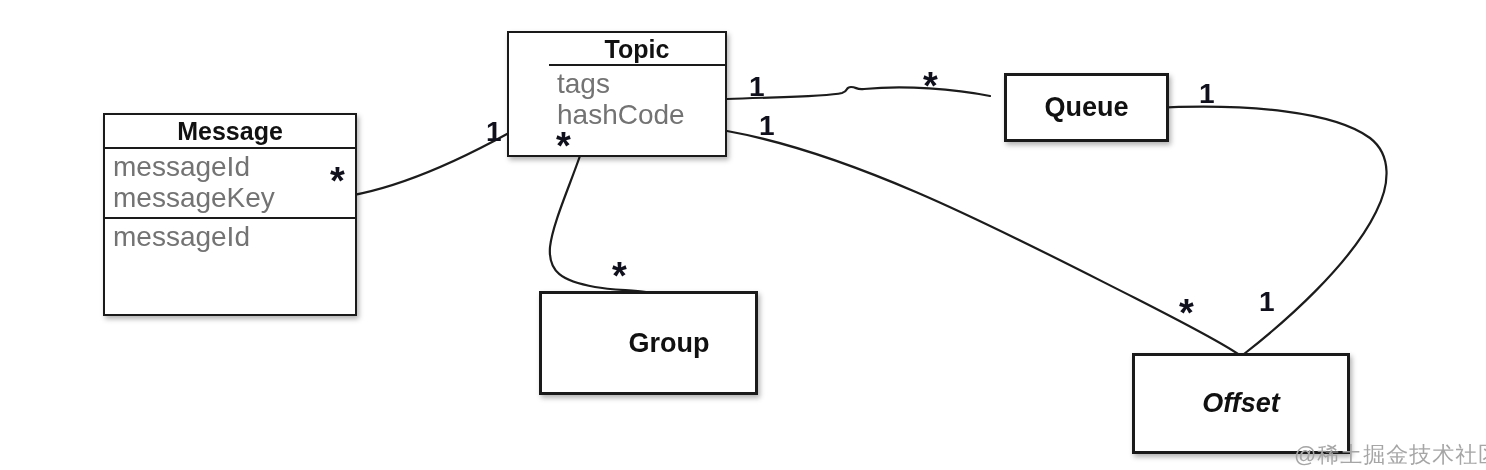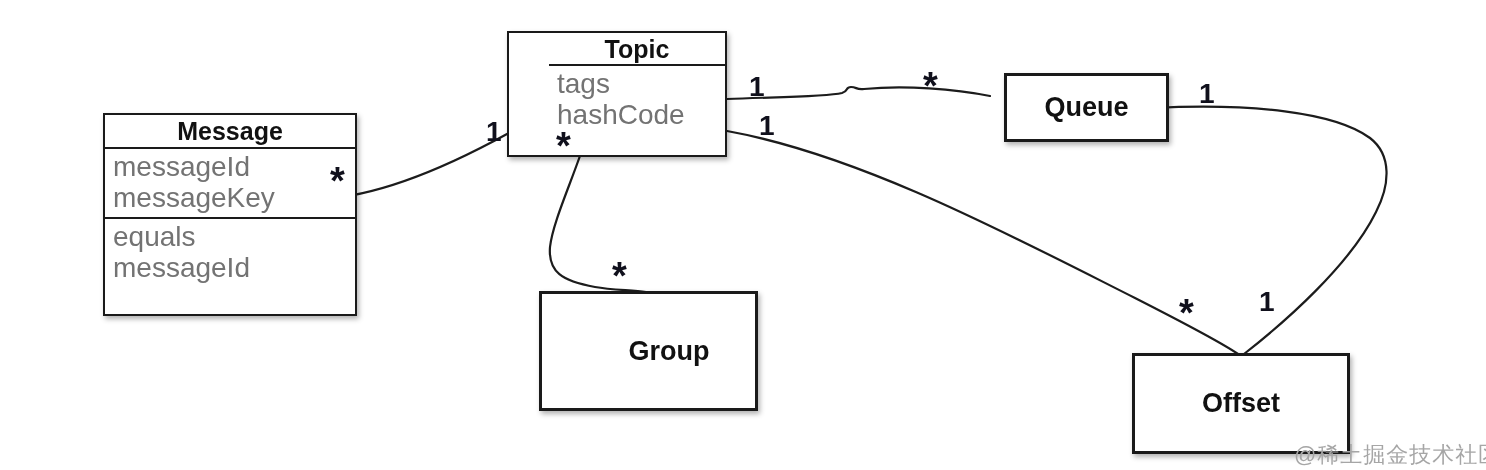--- a/index.html
+++ b/index.html
@@ -109,34 +109,33 @@
 
   <div class="uml-box" style="left:103px; top:113px; width:254px; height:203px;">
     <div class="uml-title-row" style="height:32px;">
       <span class="uml-title">Message</span>
     </div>
     <div class="uml-section sep">
       <div>messageId</div>
       <div>messageKey</div>
     </div>
     <div class="uml-section">
-      <div>equals</div>
       <div>messageId</div>
     </div>
   </div>
 
   <div class="uml-box thick" style="left:989px; top:73px; width:165px; height:69px;margin-left:15px;">
     <div class="single-label">Queue</div>
   </div>
 
-  <div class="uml-box thick" style="left:539px; top:291px; width:219px; height:120px;padding-left:41px;">
+  <div class="uml-box thick" style="left:539px; top:291px; width:219px; height:104px;padding-left:41px;">
     <div class="single-label">Group</div>
   </div>
 
-  <div class="uml-box thick" style="left:1132px; top:353px; width:218px; height:101px;">
+  <div class="uml-box thick" style="left:1132px; top:353px; width:218px; height:101px;font-style:italic;">
     <div class="single-label">Offset</div>
   </div>
 
   <span class="mult star" style="left:330px; top:162px;">*</span>
   <span class="mult" style="left:486px; top:118px;">1</span>
 
   <span class="mult" style="left:749px; top:73px;">1</span>
   <span class="mult star" style="left:923px; top:67px;">*</span>
 
   <span class="mult star" style="left:556px; top:127px;">*</span>

